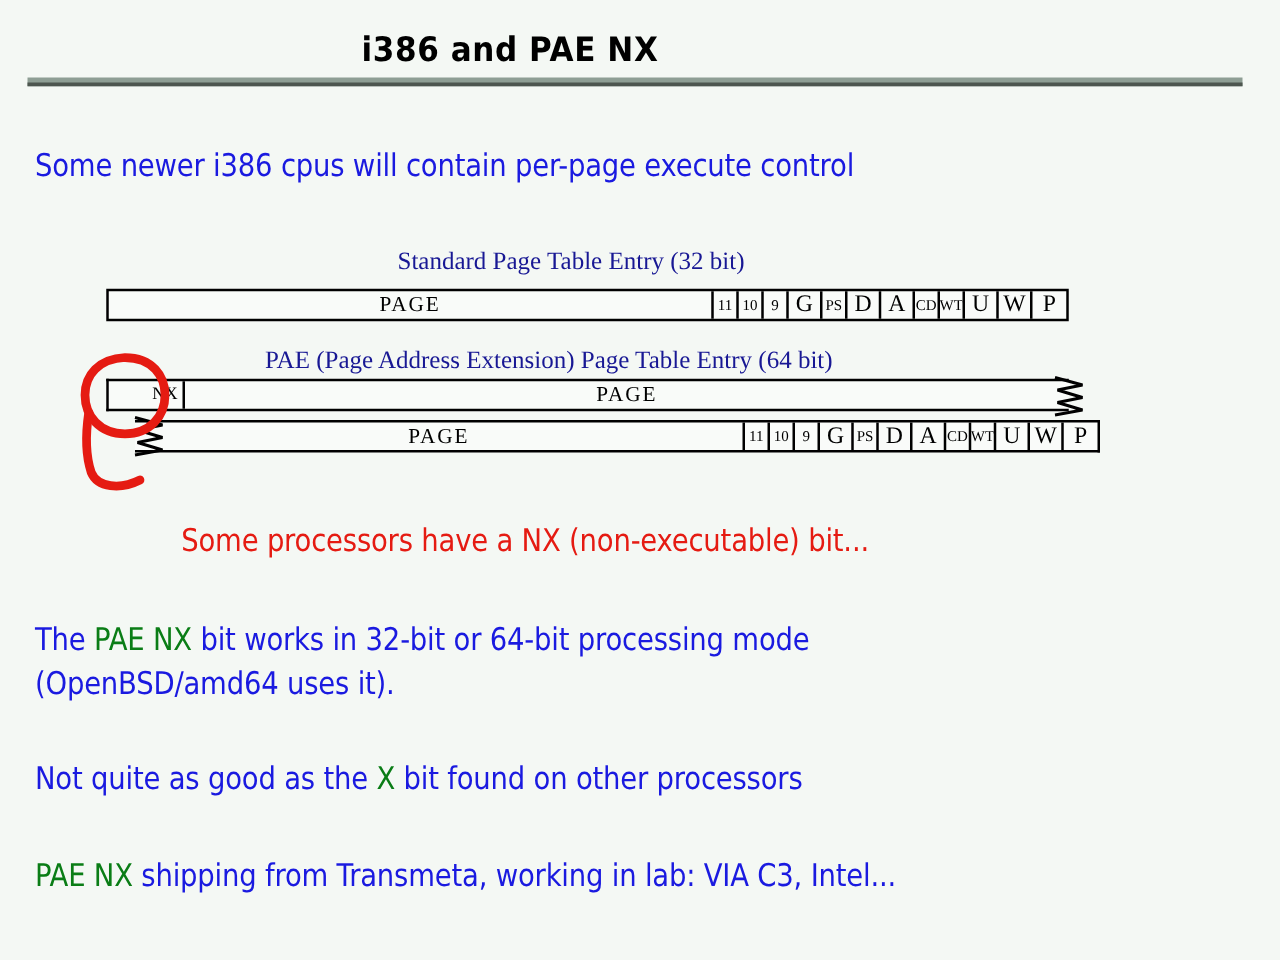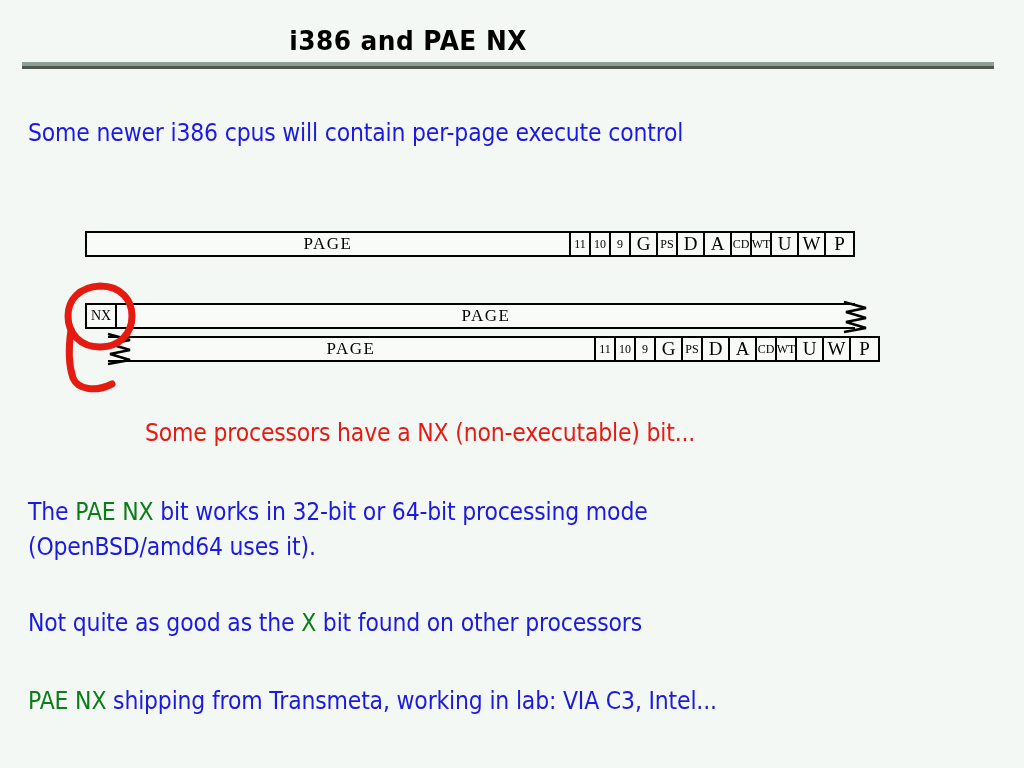--- a/index.html
+++ b/index.html
@@ -79,58 +79,60 @@
     color: #000;
     overflow: hidden;
   }
   .cell:last-child { border-right: none; }
   .cell.page   { flex: 1 1 auto; font-size: 17px; letter-spacing: 1.5px; }
   .cell.big    { width: 27px; font-size: 19px; }
   .cell.small  { width: 20px; font-size: 12px; }
   .cell.nx     { width: 30px; font-size: 14px; }
 
   
-  .tbl.open-right { border-right: none; }
+  .tbl.open-right { border-right: none; padding-left: 31px; }
   .tbl.open-left  { border-left: none; }
 
   
   .zig { position: absolute; }
 
   
   #red-annotation { position: absolute; left: 0; top: 0; pointer-events: none; }
 </style>
 </head>
 <body>
 
 <div id="title-block">
   <div id="slide-title">i386 and PAE NX</div>
   <div id="title-rule"></div>
 </div>
 
 <div class="body-line" style="left:28px; top:118px;">Some newer i386 cpus will contain per-page execute control</div>
 
 <div id="diagram">
 
+  <div class="diag-label" style="left:318px; top:198px;">Standard Page Table Entry (32 bit)</div>
 
   <div class="tbl" style="left:85px; top:231px; width:770px;">
     <div class="cell page">PAGE</div>
     <div class="cell small">11</div>
     <div class="cell small">10</div>
     <div class="cell small">9</div>
     <div class="cell big">G</div>
     <div class="cell small">PS</div>
     <div class="cell big">D</div>
     <div class="cell big">A</div>
     <div class="cell small">CD</div>
     <div class="cell small">WT</div>
     <div class="cell big">U</div>
     <div class="cell big">W</div>
     <div class="cell big">P</div>
   </div>
 
+  <div class="diag-label" style="left:212px; top:277px;">PAE (Page Address Extension) Page Table Entry (64 bit)</div>
 
   <div class="tbl open-right" style="left:85px; top:303px; width:770px;">
     <div class="cell nx">NX</div>
     <div class="cell page">PAGE</div>
   </div>
 
   <svg class="zig" style="left:840px; top:296px;" width="44" height="42">
     <polyline points="4,6 26,12 6,16 26,22 6,26 26,32 4,36" fill="none" stroke="#000" stroke-width="2.4"></polyline>
   </svg>
 

